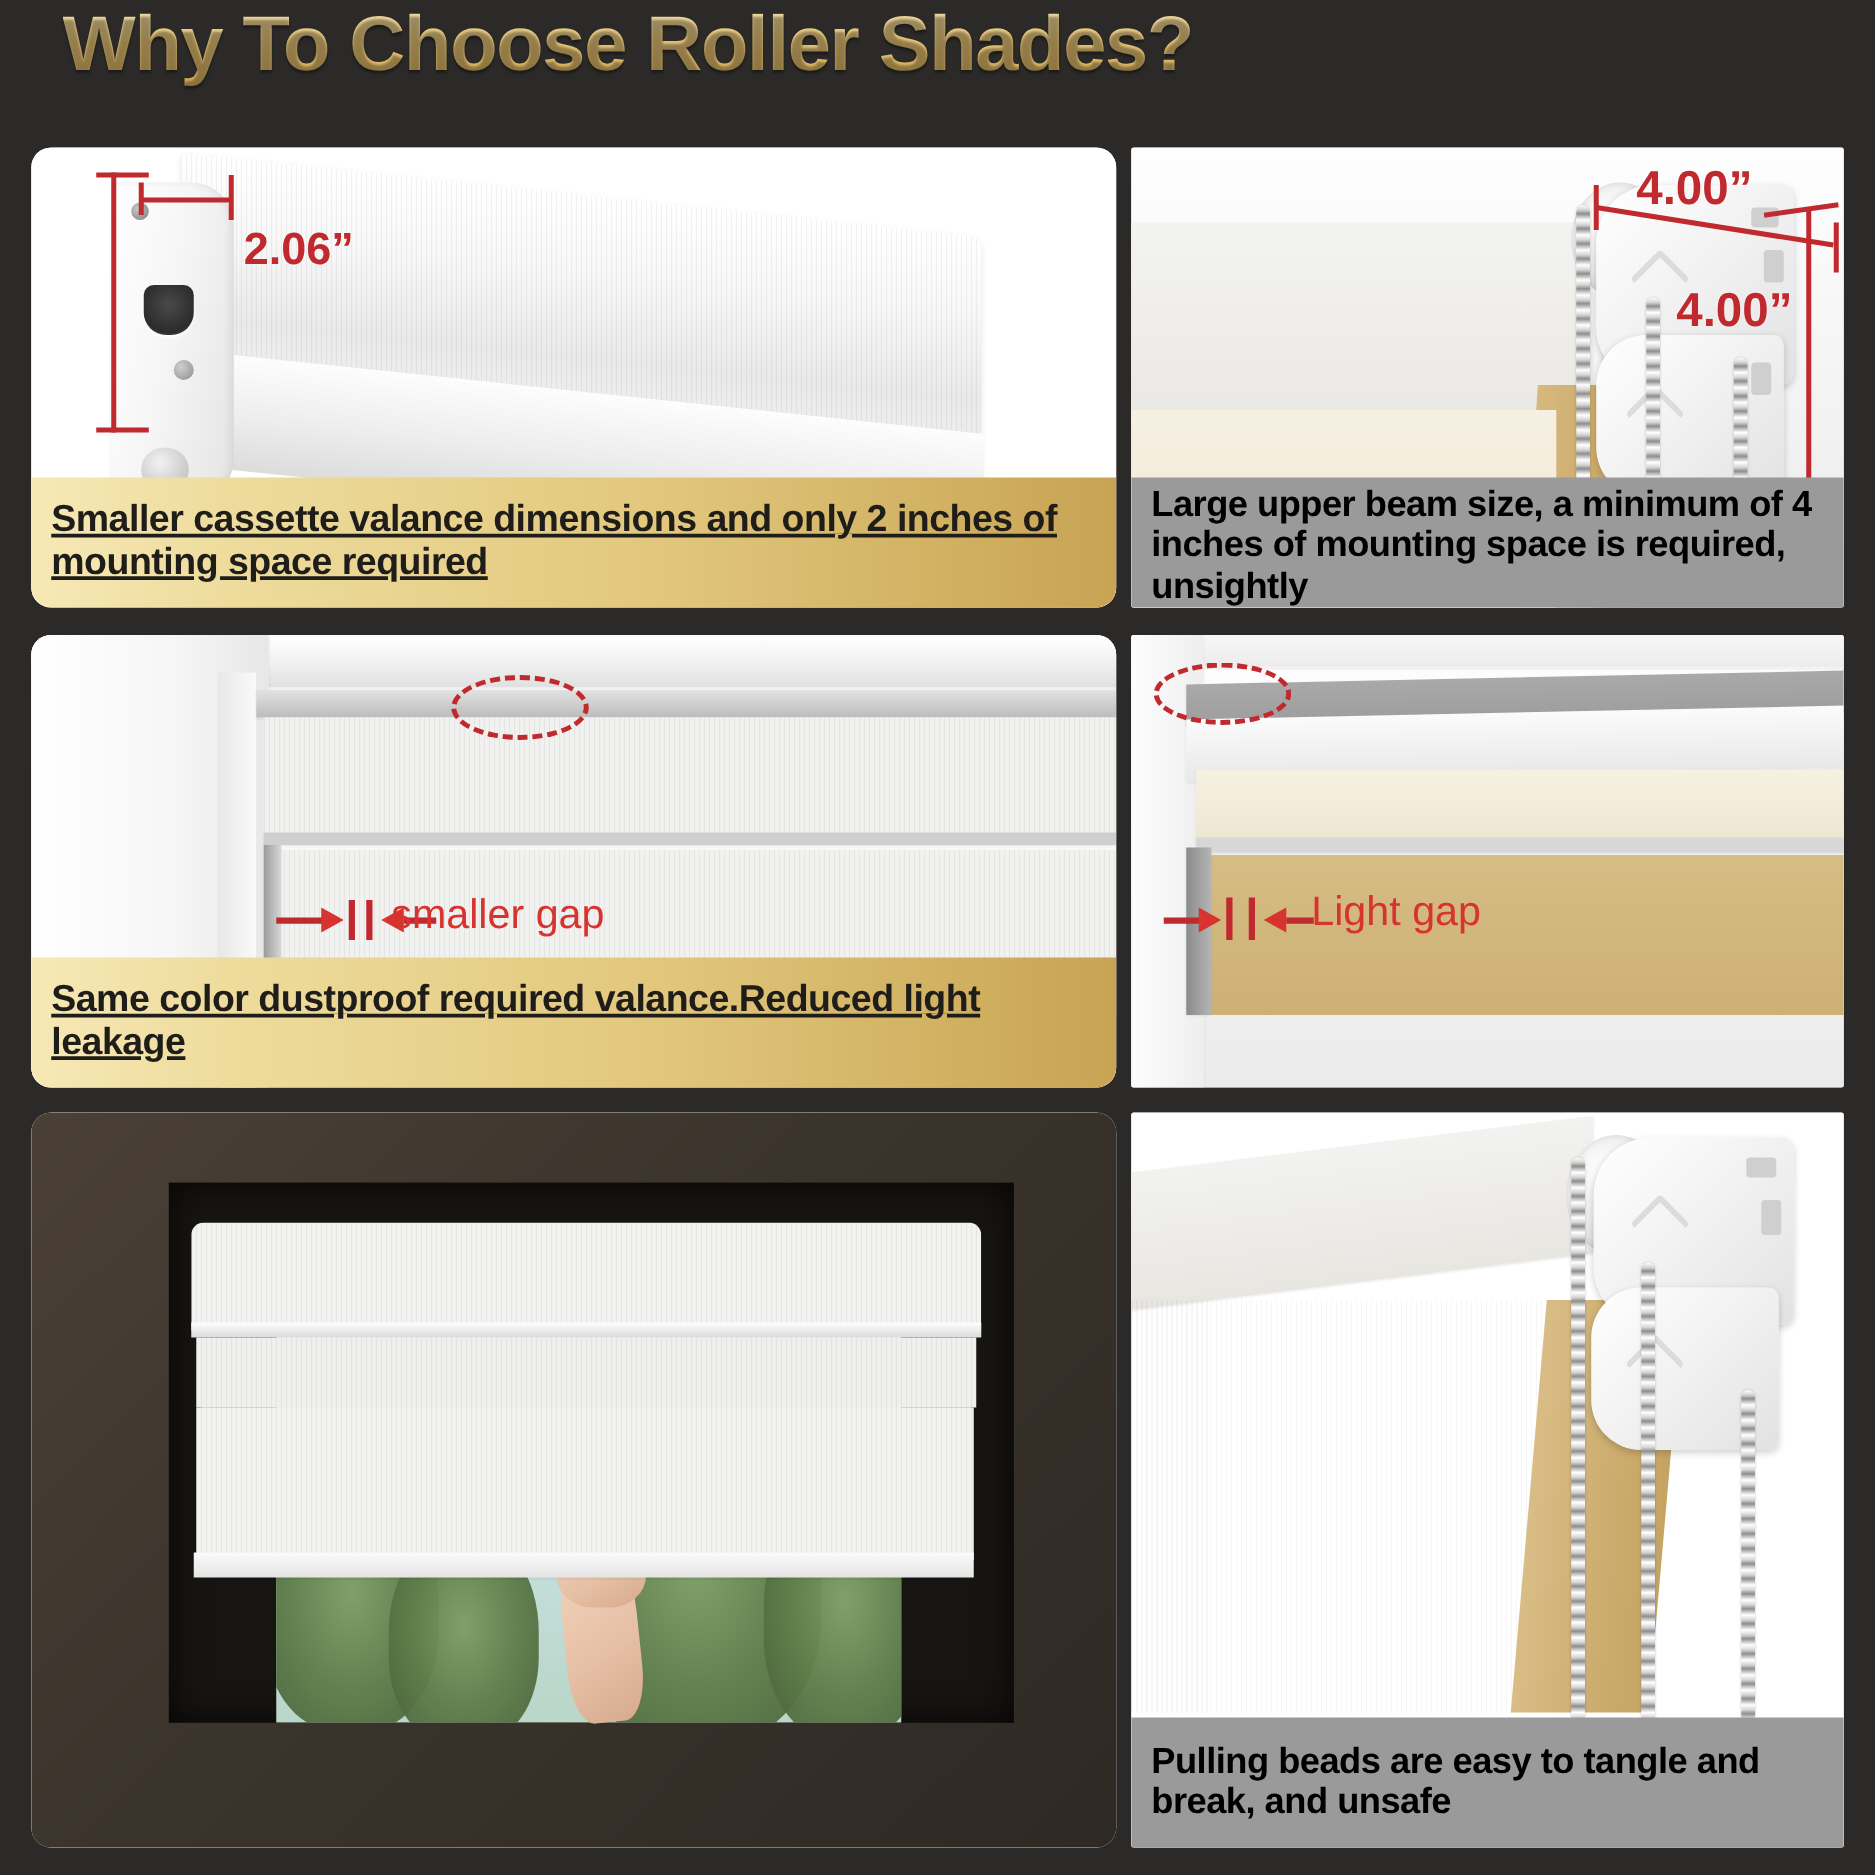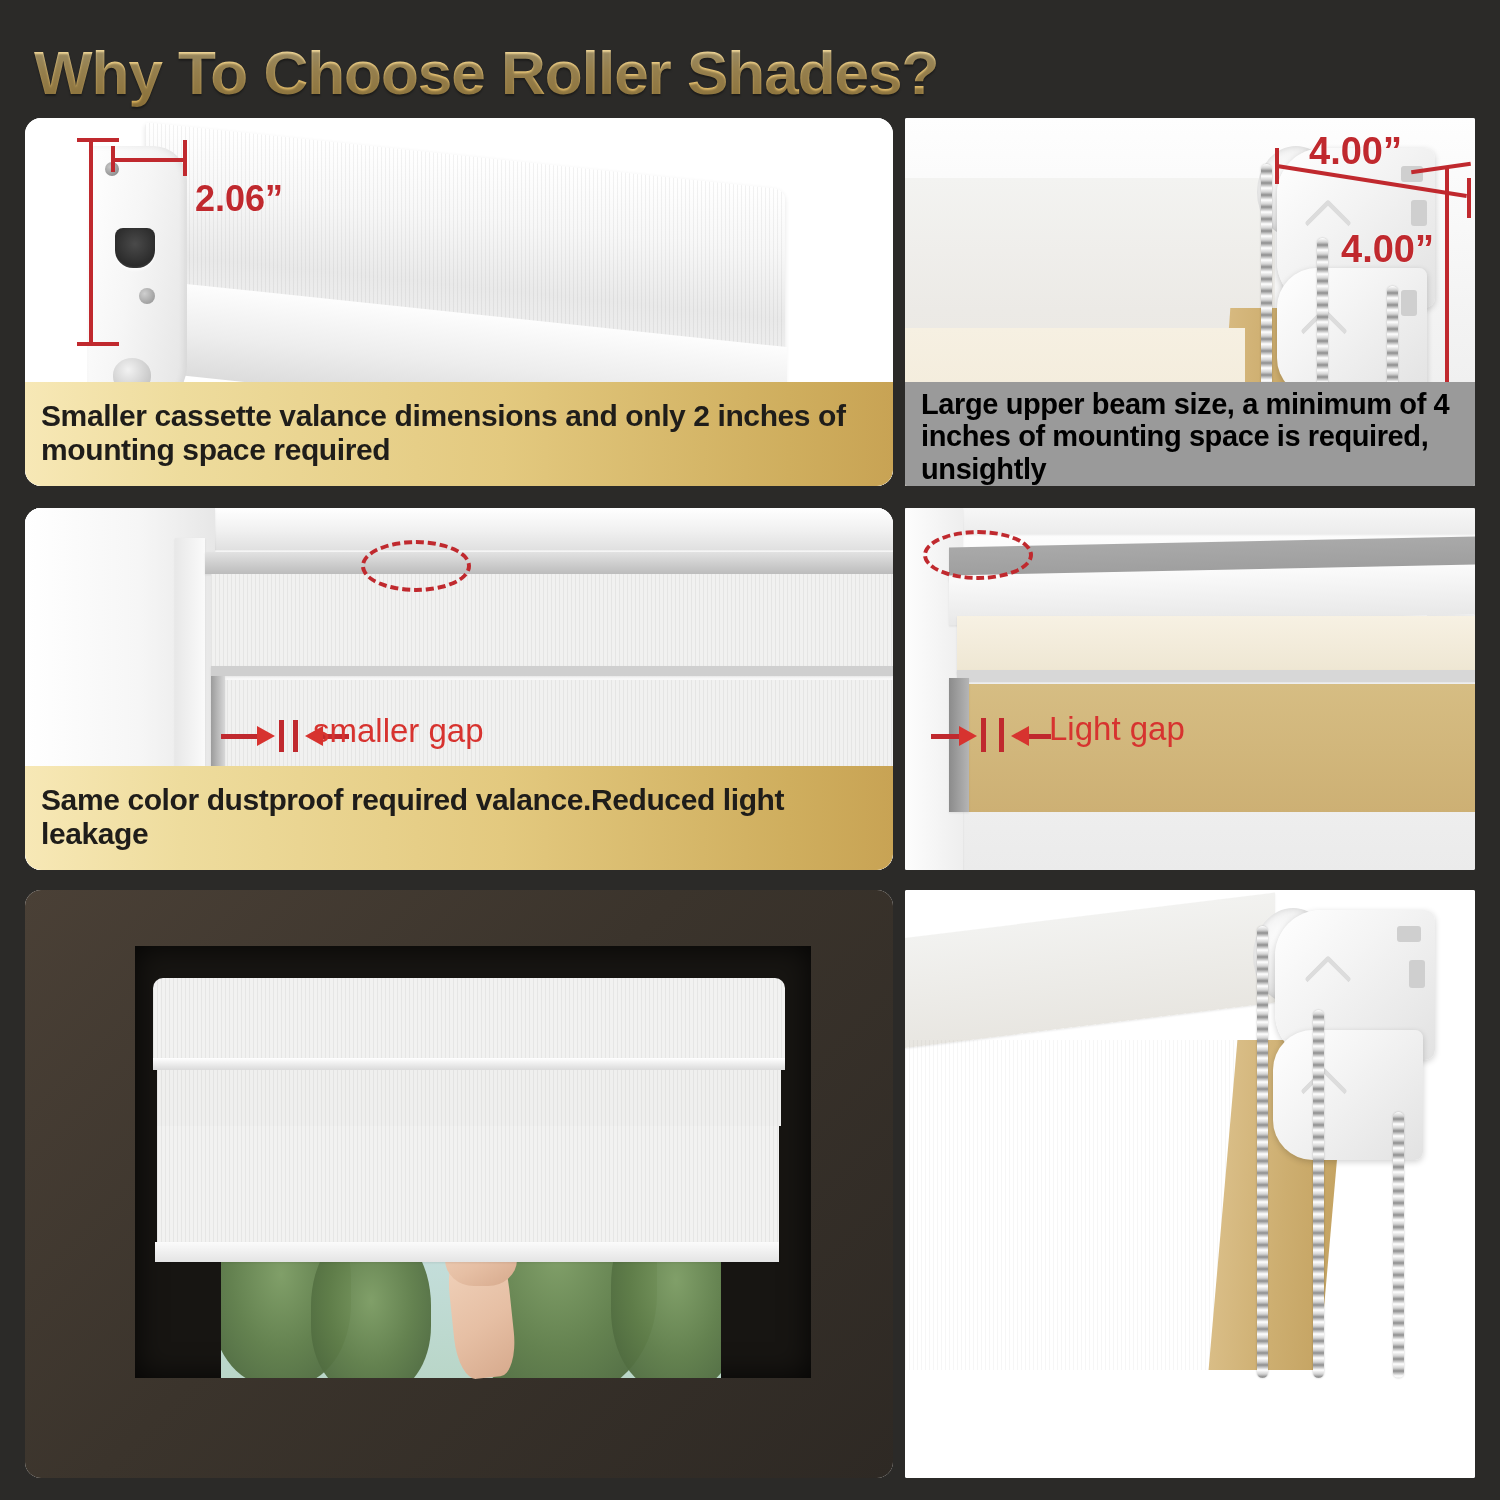--- a/index.html
+++ b/index.html
@@ -6,22 +6,22 @@
   html,body { width:1500px; height:1500px; }
   body {
     background:#2b2a28;
     font-family:"Liberation Sans", sans-serif;
     overflow:hidden;
     position:relative;
   }
 
   
   .title-bar{
-    position:absolute; left:0; top:0; width:1196px; height:108px;
-    display:flex; align-items:flex-end;
+    position:absolute; left:16px; top:0; width:1196px; height:108px;
+    display:flex; align-items:flex-start;
   }
   .title-text{
     margin-left:34px;
     font-size:62px;
     font-weight:bold;
     letter-spacing:-1px;
     color:#e8c87a;
     background:linear-gradient(180deg,#f3e2b0 0%,#e6c478 45%,#d4ab55 100%);
     -webkit-background-clip:text;
     background-clip:text;
@@ -44,20 +44,21 @@
     padding:10px 16px 12px 16px;
     font-weight:bold;
     line-height:1.12;
     letter-spacing:-0.4px;
   }
   .caption.gold{
     background:linear-gradient(90deg,#f7e8b6 0%,#eedc9d 18%,#e3c97f 55%,#cfae5e 88%,#c8a354 100%);
     color:#1f1d1a;
     border-bottom-left-radius:16px;
     border-bottom-right-radius:16px;
+    text-decoration:underline;
   }
   .caption.gray{
     background:#9a9a9a;
     color:#000000;
   }
 
   
   .white-bg{position:absolute;inset:0;background:#ffffff;}
   .soft-bg{position:absolute;inset:0;background:linear-gradient(180deg,#fefefe 0%,#f3f3f3 55%,#ebebeb 100%);}
 
@@ -416,13 +417,14 @@
     </div>
     <div class="bracket" style="left:368px; top:140px; width:150px; height:130px; border-radius:40px 8px 8px 40px;">
       <div class="arrow-emb" style="left:34px; top:44px;"></div>
     </div>
 
     <div class="bead-chain" style="left:352px; top:36px; height:452px;"></div>
     <div class="bead-chain" style="left:408px; top:120px; height:368px;"></div>
     <div class="bead-chain" style="left:488px; top:222px; height:266px;"></div>
   </div>
 
+  <div class="caption gray" style="height:104px; font-size:29px;">Pulling beads are easy to tangle and break, and unsafe</div>
 </div>
 
 </body></html>

